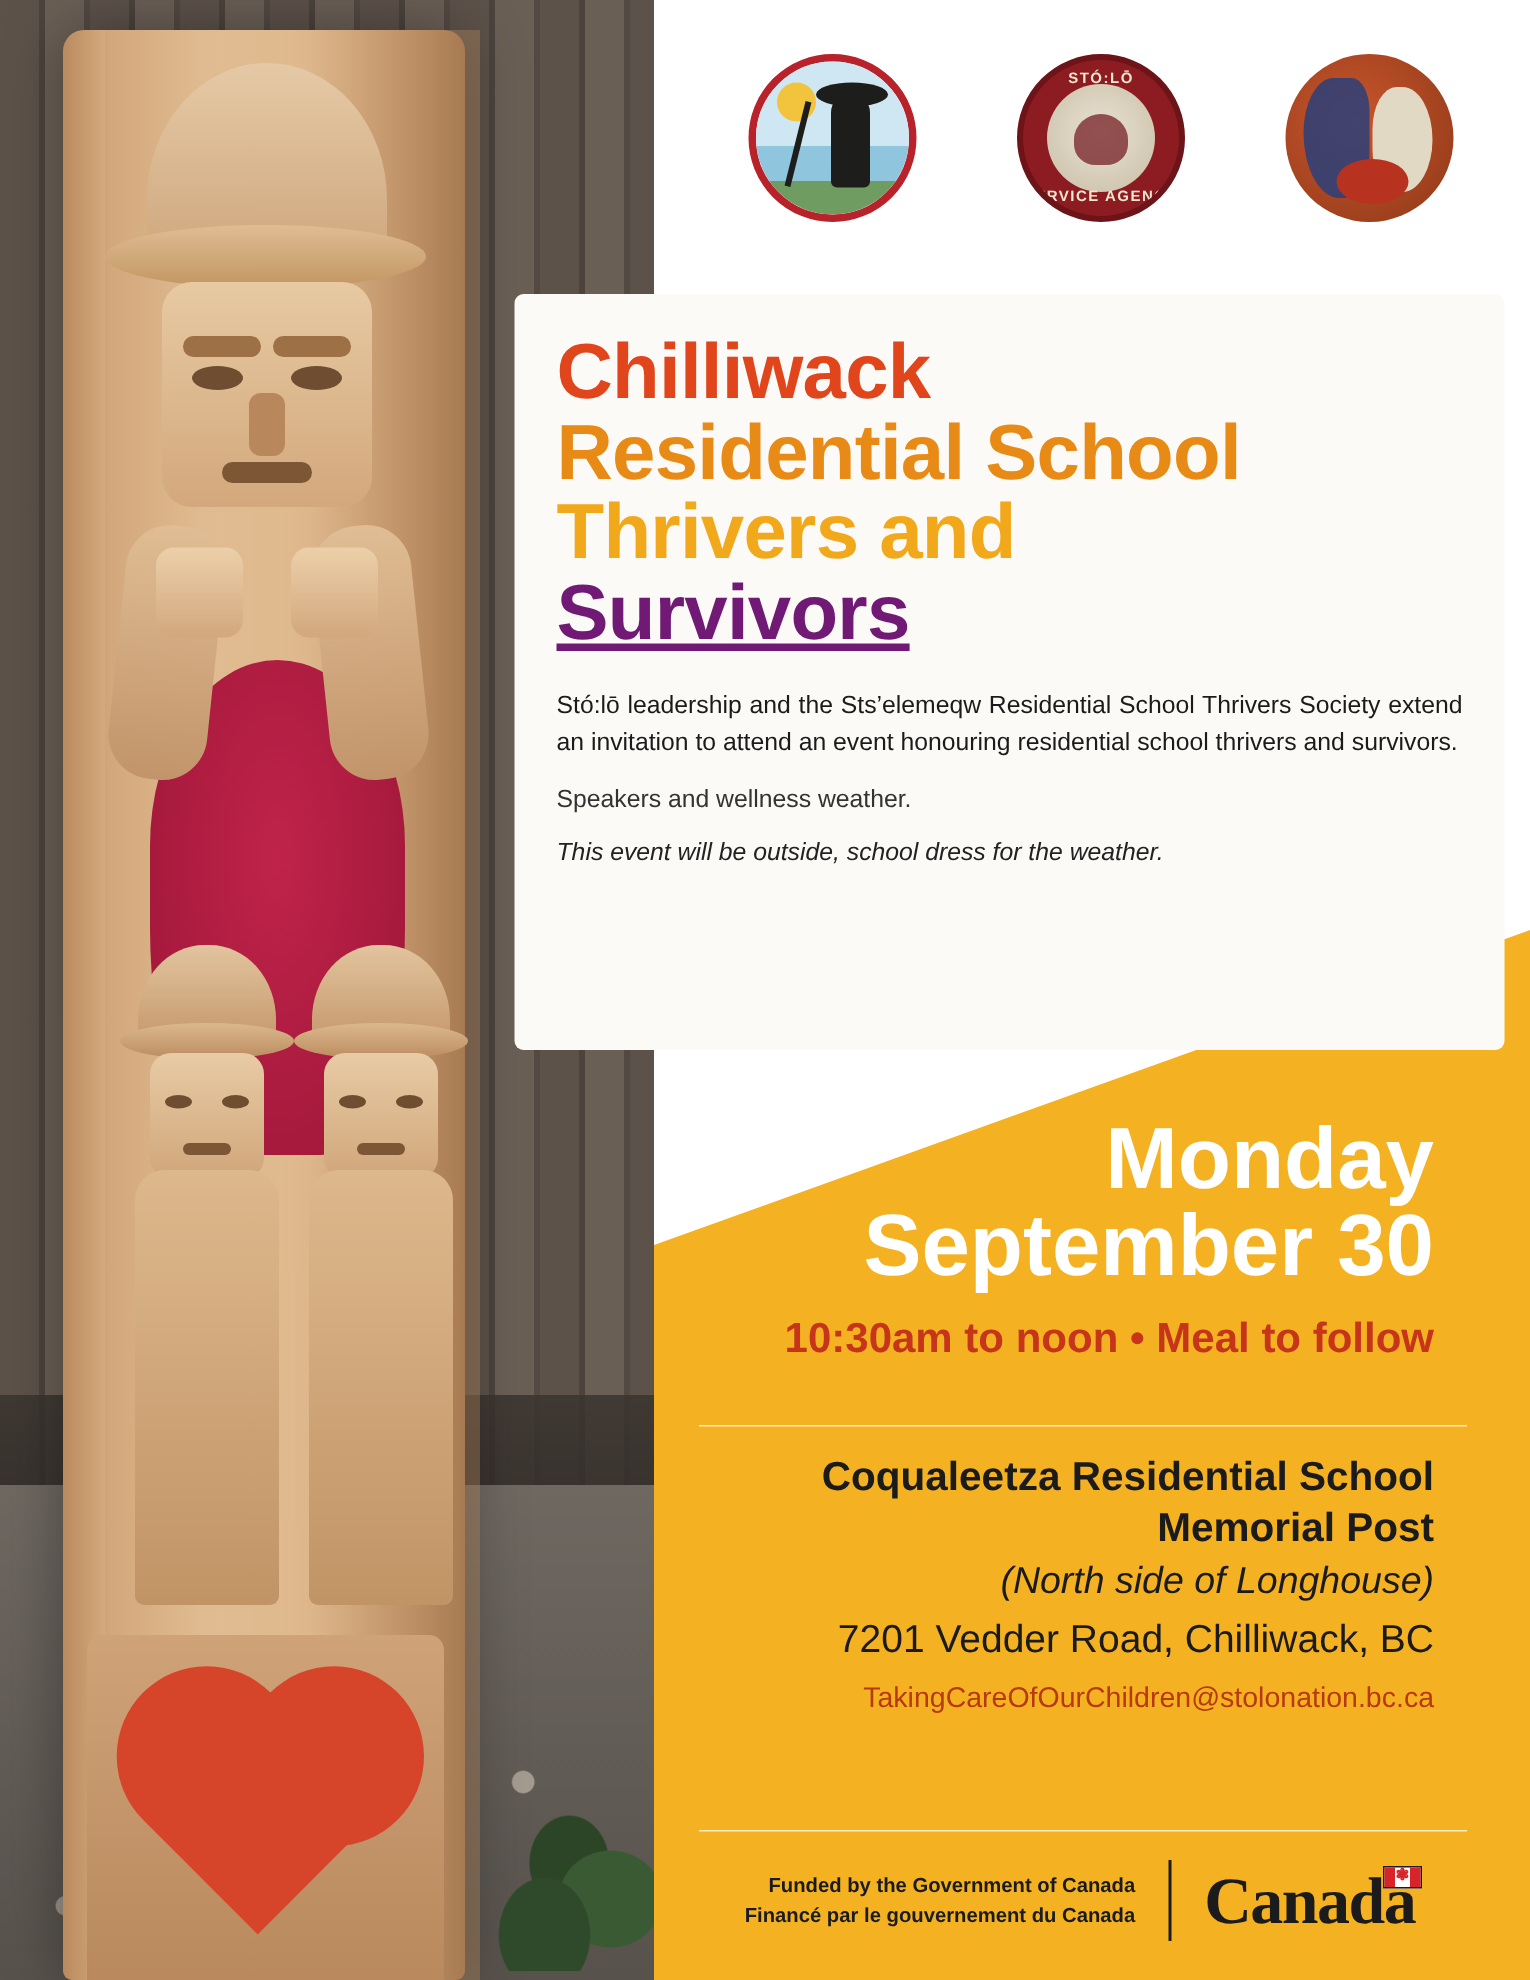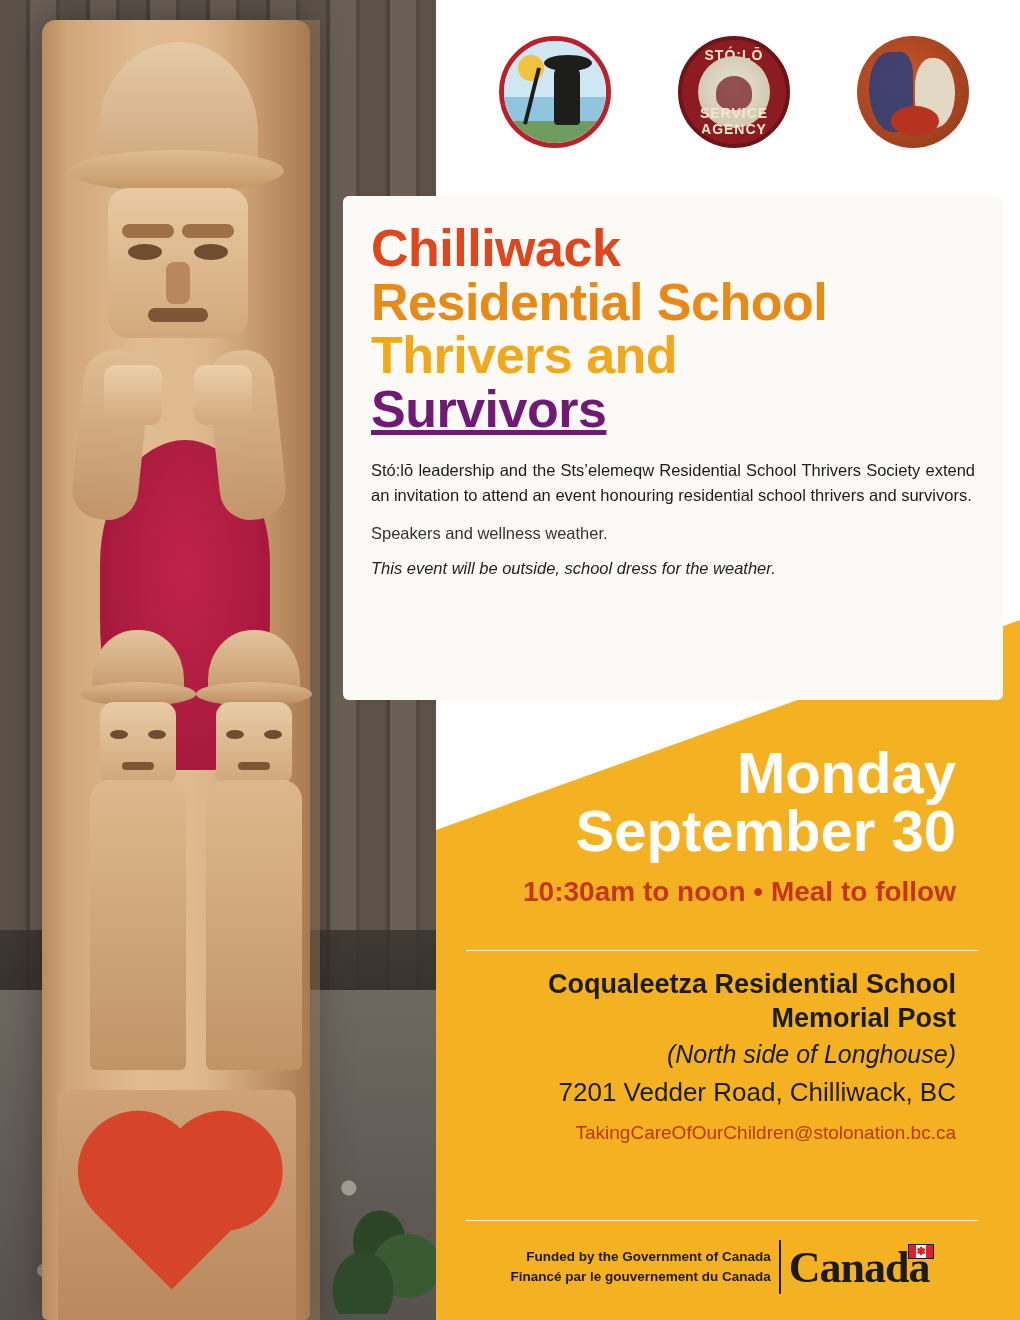--- a/index.html
+++ b/index.html
@@ -188,21 +188,21 @@
   .logo { position: relative; border-radius: 50%; overflow: hidden; }
   .logo-1 { width: 112px; height: 112px; background: #ffffff; border: 5px solid #b8222b; }
   .logo-1 .sky { position:absolute; inset:0; background: linear-gradient(#cfe7f3 0 55%, #8fc5dd 55% 78%, #6f9c60 78% 100%); }
   .logo-1 .sun { position:absolute; left:14px; top:14px; width:26px; height:26px; border-radius:50%; background:#f2c33c; }
   .logo-1 .fig { position:absolute; left:50px; top:22px; width:26px; height:62px; background:#1d1d1b; border-radius:12px 12px 4px 4px; }
   .logo-1 .fighat { position:absolute; left:40px; top:14px; width:48px; height:16px; background:#1d1d1b; border-radius:50%; }
   .logo-1 .pole2 { position:absolute; left:26px; top:26px; width:4px; height:58px; background:#1d1d1b; transform: rotate(14deg); }
   .logo-2 { width: 112px; height: 112px; background: #8c1c22; border: 4px solid #6d1419; display:flex; align-items:center; justify-content:center; }
   .logo-2 .inner { width: 72px; height: 72px; border-radius: 50%; background: radial-gradient(circle at 50% 45%, #e9e2d2, #c8bda6); position: relative; }
   .logo-2 .inner:after { content:""; position:absolute; left:18px; top:20px; width:36px; height:34px; background:#6d1419; border-radius:50% 50% 40% 40%; opacity:.7; }
-  .logo-2 .t1, .logo-2 .t2 { position:absolute; width:100%; text-align:center; color:#f1e6cf; font-size:14px; font-weight:bold; letter-spacing:1px; }
+  .logo-2 .t1, .logo-2 .t2 { position:absolute; width:100%; text-align:center; color:#f1e6cf; font-size:10px; font-weight:bold; letter-spacing:1px; }
   .logo-2 .t1 { top: 7px; }
   .logo-2 .t2 { bottom: 7px; }
   .logo-3 { width: 112px; height: 112px; background: radial-gradient(circle at 40% 40%, #c9572c, #8e3718); position: relative; }
   .logo-3 .m1 { position:absolute; left:12px; top:16px; width:44px; height:80px; background:#2a3f7a; border-radius:50% 30% 40% 60%; opacity:.85; }
   .logo-3 .m2 { position:absolute; right:14px; top:22px; width:40px; height:70px; background:#e2d9c4; border-radius:40% 50% 50% 40%; }
   .logo-3 .m3 { position:absolute; left:34px; bottom:12px; width:48px; height:30px; background:#b8331f; border-radius:50%; }
 
   
   .card {
     position: absolute; left: 343px; top: 196px;
@@ -252,21 +252,21 @@
     text-align: right; padding-right: 24px; color: #1b1b1b;
   }
   .venue-name { font-size: 27px; font-weight: bold; line-height: 1.25; }
   .venue-sub { font-size: 25px; font-style: italic; margin-top: 4px; }
   .venue-addr { font-size: 26px; margin-top: 8px; }
   .venue-email { font-size: 19px; color: #b8390f; margin-top: 14px; }
 
   
   .footer {
     position: absolute; left: 440px; top: 1240px; width: 560px;
-    display: flex; align-items: center; justify-content: center; gap: 8px;
+    display: flex; align-items: center; justify-content: center; gap: 22px;
   }
   .funded { font-size: 13.5px; font-weight: bold; color: #1b1b1b; text-align: right; line-height: 1.45; }
   .divider { width: 2px; height: 54px; background: #1b1b1b; }
   .canada-word {
     position: relative; font-size: 44px; font-weight: bold; color: #1b1b1b;
     letter-spacing: -1px; font-family: "Liberation Serif", serif;
   }
   .flag {
     position: absolute; right: -4px; top: 2px; width: 26px; height: 15px;
     background: #ffffff; border: 1px solid #1b1b1b;

